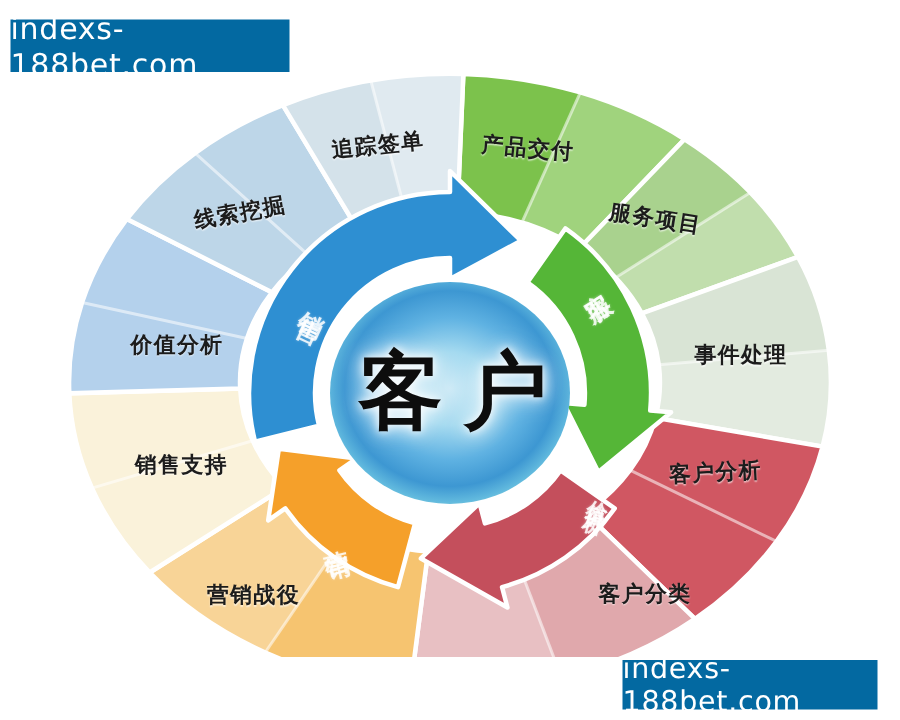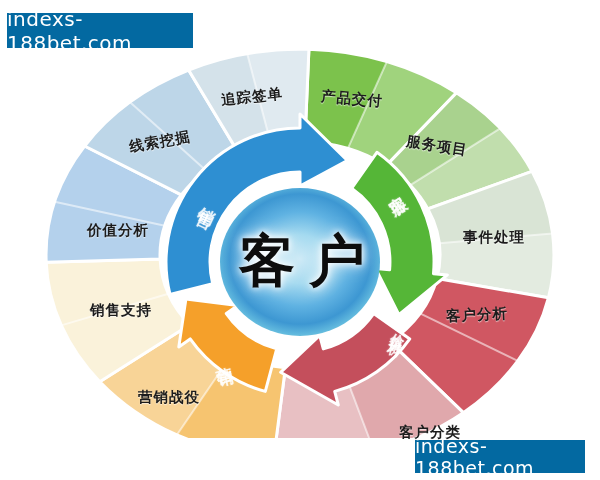--- a/index.html
+++ b/index.html
@@ -81,21 +81,21 @@
 
     <ellipse cx="300" cy="262" rx="80" ry="74" fill="url(#cg)"></ellipse>
 
     <rect x="0" y="438" width="600" height="42" fill="#ffffff"></rect>
   </svg>
 
   <div class="seg-label" style="left:352px;top:99px;transform:translate(-50%,-50%) rotate(5deg);">产品交付</div>
   <div class="seg-label" style="left:437px;top:146px;transform:translate(-50%,-50%) rotate(9deg);">服务项目</div>
   <div class="seg-label" style="left:494px;top:237px;transform:translate(-50%,-50%);">事件处理</div>
   <div class="seg-label" style="left:477px;top:315px;transform:translate(-50%,-50%) rotate(-3deg);">客户分析</div>
-  <div class="seg-label" style="left:430px;top:396px;transform:translate(-50%,-50%);margin-top:36px;">客户分类</div>
+  <div class="seg-label" style="left:430px;top:396px;transform:translate(-50%,-50%);">客户分类</div>
   <div class="seg-label" style="left:169px;top:397px;transform:translate(-50%,-50%);">营销战役</div>
   <div class="seg-label" style="left:121px;top:310px;transform:translate(-50%,-50%);">销售支持</div>
   <div class="seg-label" style="left:118px;top:230px;transform:translate(-50%,-50%);">价值分析</div>
   <div class="seg-label" style="left:160px;top:142px;transform:translate(-50%,-50%) rotate(-10deg);">线索挖掘</div>
   <div class="seg-label" style="left:252px;top:97px;transform:translate(-50%,-50%) rotate(-6deg);">追踪签单</div>
 
   <div class="arrow-label" style="left:214px;top:200px;font-size:17px;transform:translate(-50%,-50%) rotate(25deg);">销售</div>
   <div class="arrow-label" style="left:387px;top:189px;font-size:17px;transform:translate(-50%,-50%) rotate(-32deg);">客服</div>
   <div class="arrow-label" style="left:401px;top:329px;font-size:14px;transform:translate(-50%,-50%) rotate(16deg);">价值分析</div>
   <div class="arrow-label" style="left:220px;top:358px;font-size:16px;transform:translate(-50%,-50%) rotate(-14deg);">营销</div>

